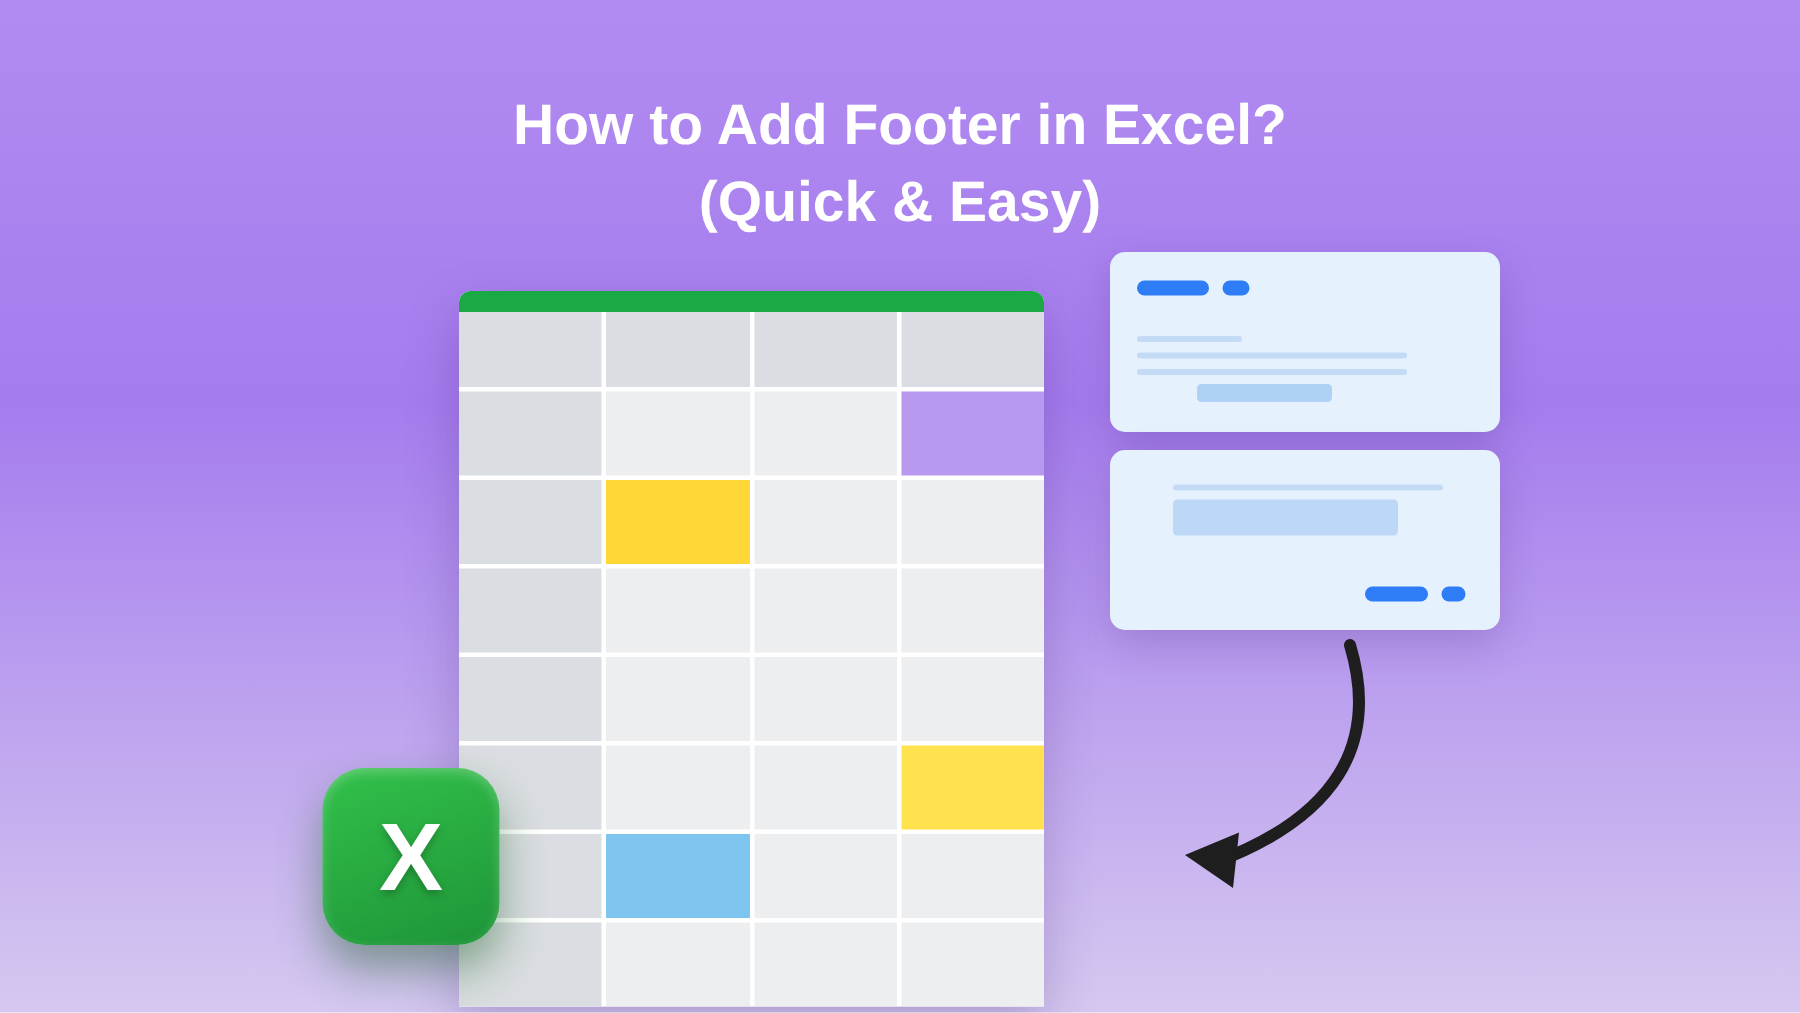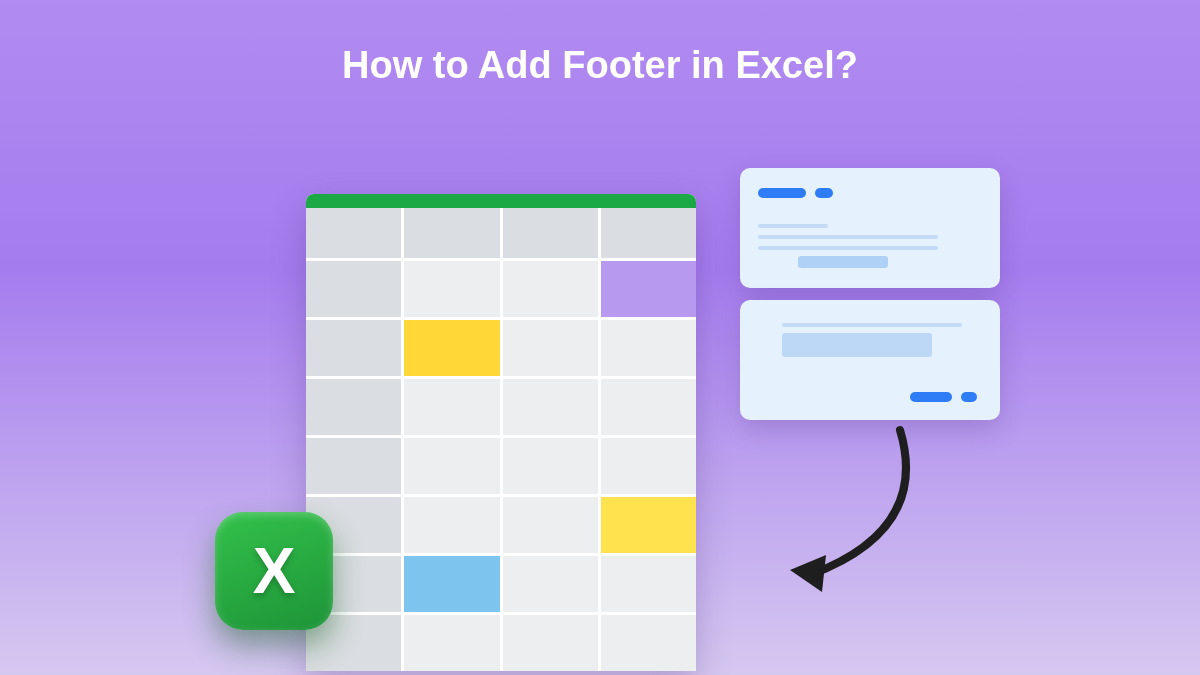--- a/index.html
+++ b/index.html
@@ -10,21 +10,21 @@
       font-family: -apple-system, BlinkMacSystemFont, 'Segoe UI', sans-serif;
       overflow: hidden;
       position: relative;
     }
     .title {
       text-align: center;
       color: #fff;
       font-size: 38px;
       font-weight: 700;
       line-height: 1.35;
-      padding-top: 40px;
+      padding-top: 59px;
     }
     
     .sheet-wrap {
       position: absolute;
       left: 306px;
       top: 194px;
       width: 390px;
       background: #fff;
       border-radius: 8px 8px 0 0;
       box-shadow: 0 14px 34px rgba(60,30,110,0.25);
@@ -104,20 +104,21 @@
       position: absolute;
       left: 770px;
       top: 420px;
     }
   </style>
 </head>
 <body>
 
 <div class="title">
   <div>How to Add Footer in Excel?</div>
+  <div>(Quick &amp; Easy)</div>
 </div>
 
 <div class="sheet-wrap">
   <div class="sheet-top"></div>
   <div class="grid">
 
     <div class="cell hdr"></div>
     <div class="cell hdr"></div>
     <div class="cell hdr"></div>
     <div class="cell hdr"></div>

